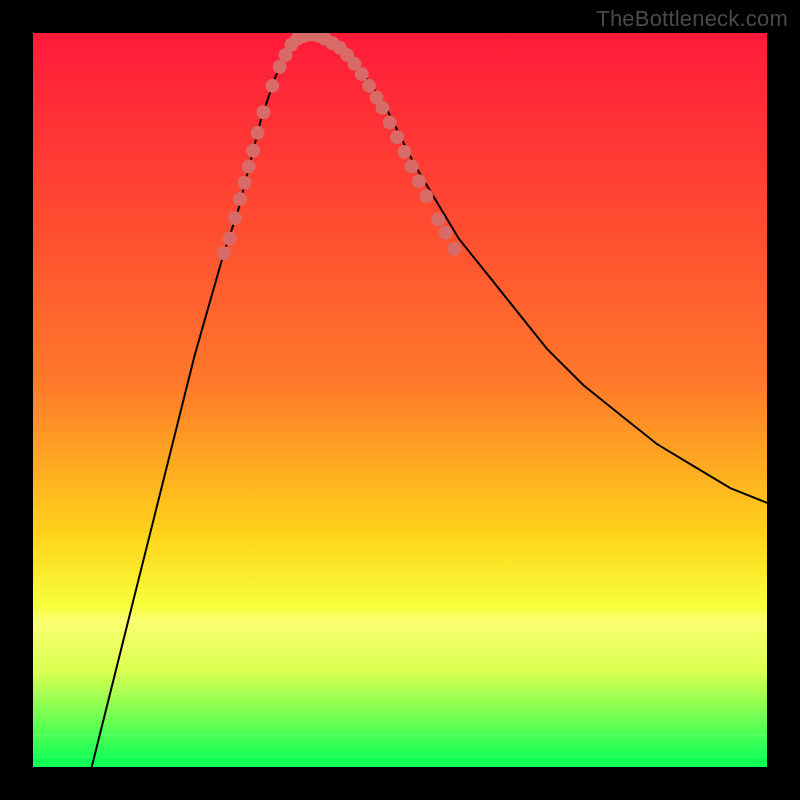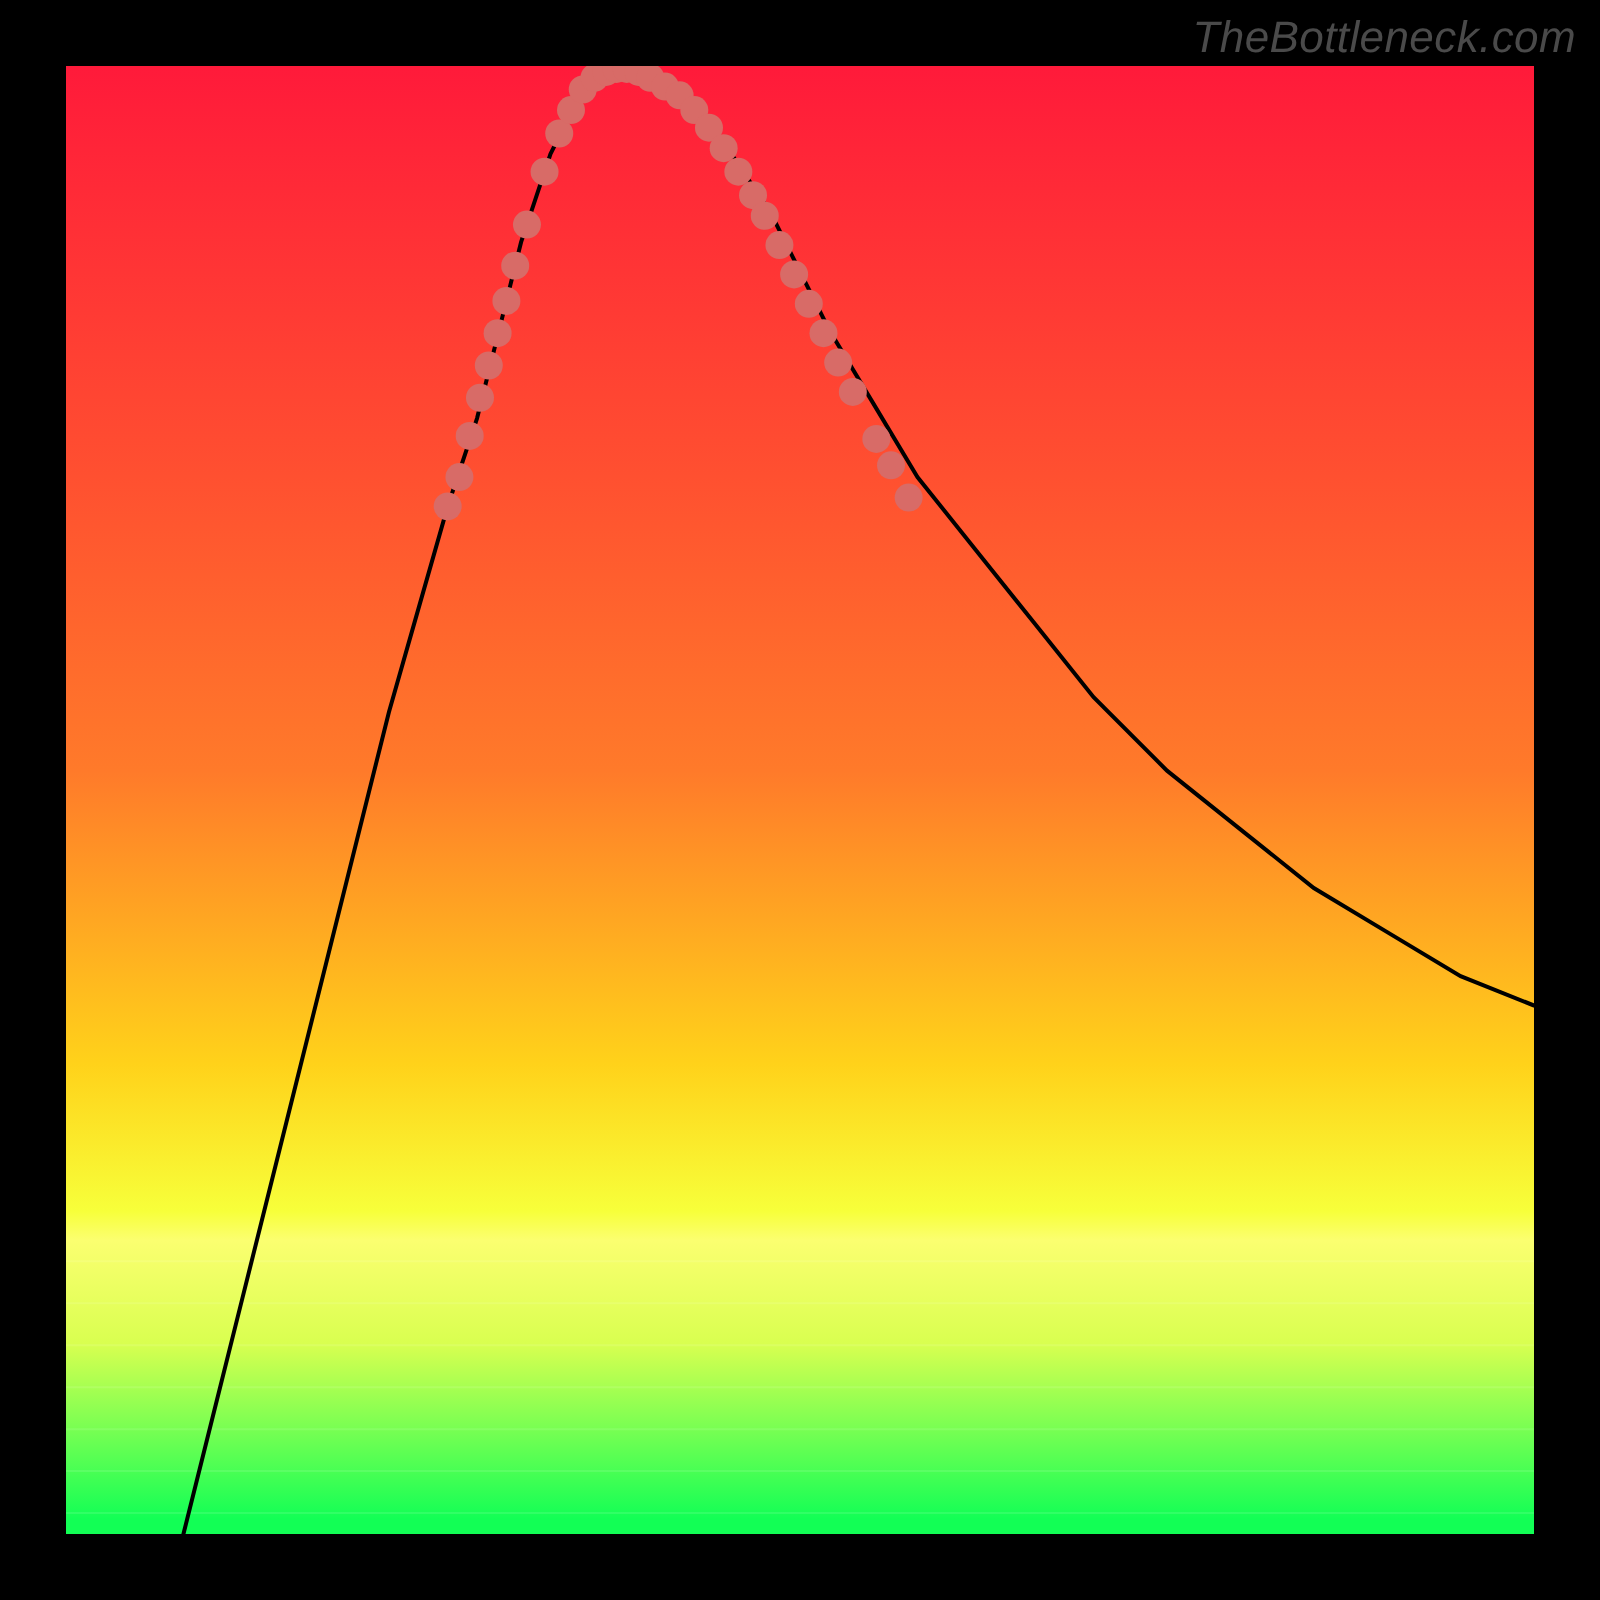--- a/index.html
+++ b/index.html
@@ -9,21 +9,20 @@
     height: 800px;
     background: #000;
     font-family: Arial, Helvetica, sans-serif;
     overflow: hidden;
   }
   .frame {
     position: relative;
     width: 800px;
     height: 800px;
     background: #000;
-    font-style: italic;
   }
   .watermark {
     position: absolute;
     top: 6px;
     right: 12px;
     color: #4a4a4a;
     font-size: 22px;
     font-weight: 500;
     letter-spacing: 0.2px;
     z-index: 20;

